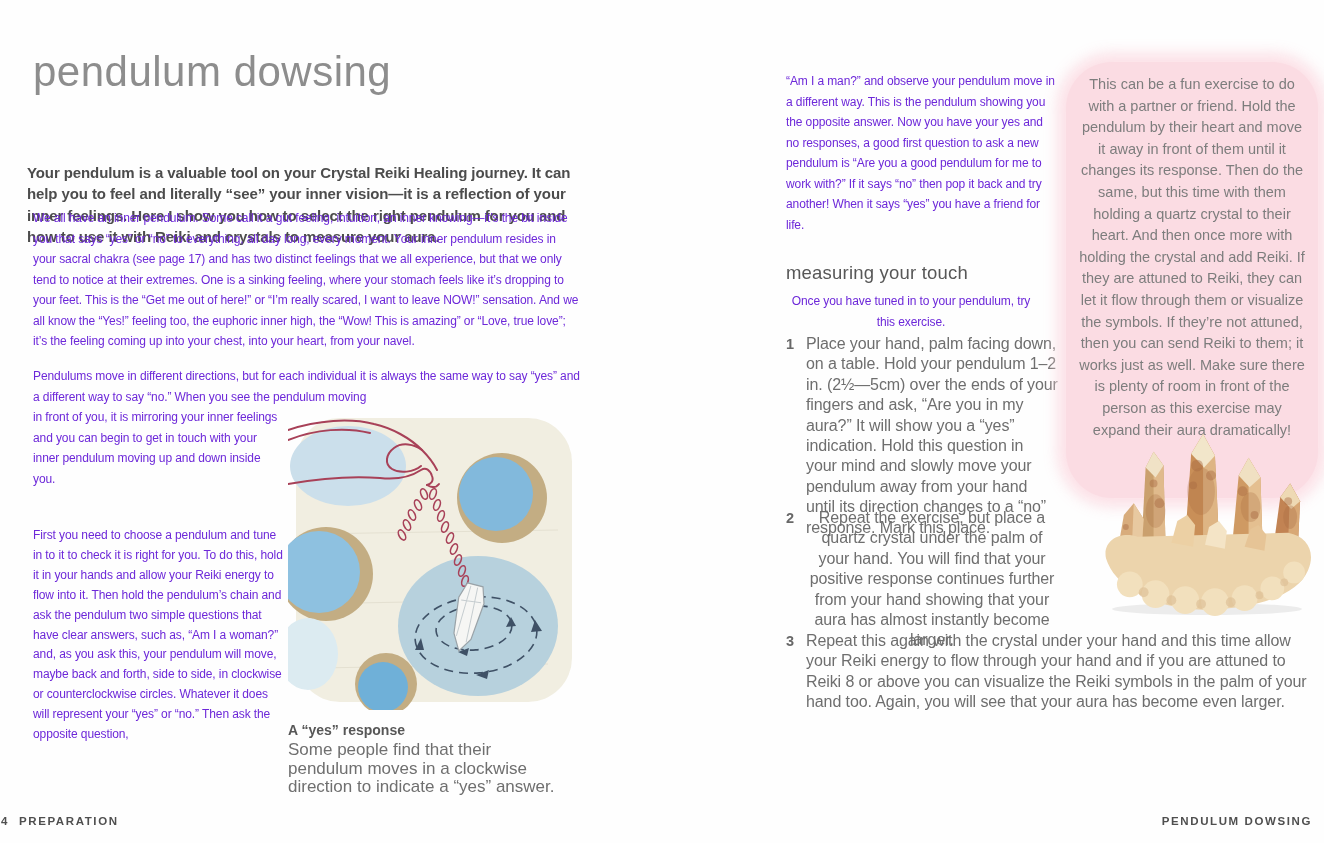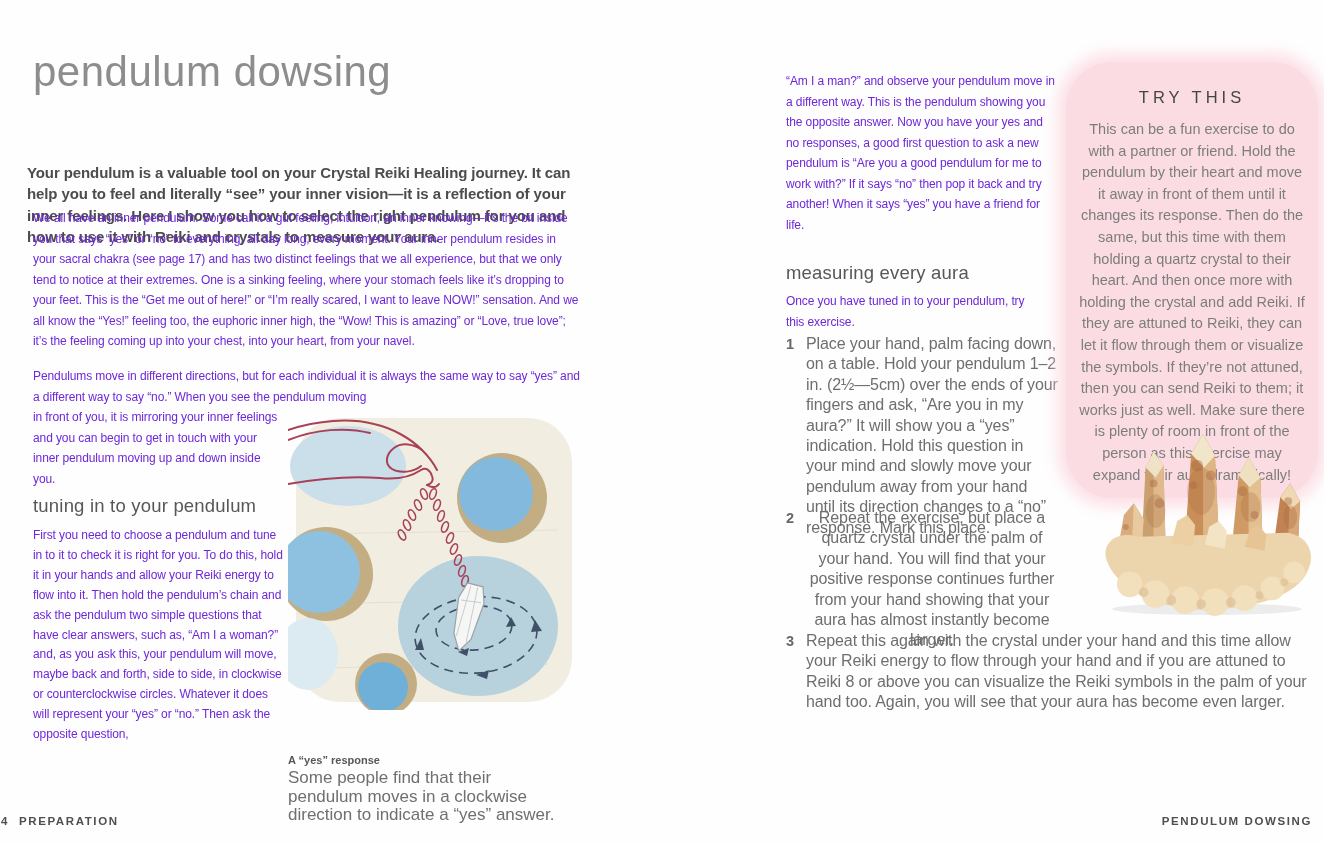--- a/index.html
+++ b/index.html
@@ -7,21 +7,21 @@
     position:relative; width:1324px; height:843px; overflow:hidden;
     background:#fefefe; font-family:"Liberation Sans", sans-serif;
     color:#6e6e6e;
     text-decoration:underline;
   }
   .abs{position:absolute;}
   .body-text{font-size:12px; line-height:20.5px; color:#6d28d9; letter-spacing:-0.1px;}
   .page-title{font-size:42px; font-weight:400; color:#8d8d8d; letter-spacing:0.5px;}
   .intro{font-size:15px; line-height:21.3px; font-weight:bold; color:#4c4c4c; letter-spacing:-0.1px;}
   .sec-heading{font-size:18.5px; font-weight:400; color:#575757; letter-spacing:0.2px;}
-  .caption-title{font-size:11px; font-weight:bold; color:#575757;margin-top:32px;}
+  .caption-title{font-size:14px; font-weight:bold; color:#575757;}
   .caption-text{font-size:17px; line-height:18.5px; color:#6f6f6f; margin-top:3px;}
   .list-item{display:flex; margin-bottom:0;}
   .list-num{font-weight:bold; color:#686868; width:20px; flex:0 0 20px; font-size:14.5px; line-height:20.4px;}
   .list-text{font-size:16px; line-height:20.4px; color:#6e6e6e; letter-spacing:-0.1px;}
   .try-box{
     left:1066px; top:62px; width:252px; height:436px;
     background:#fbdce3; border-radius:46px;
     box-shadow:0 0 14px 9px rgba(251,220,227,0.85);
   }
   .try-heading{margin-top:26px; text-align:center; font-size:16.5px; letter-spacing:4px; color:#454545; font-weight:400;}
@@ -37,21 +37,20 @@
   <div class="abs page-title" style="left:33px; top:48px;">pendulum dowsing</div>
 
   <div class="abs intro" style="left:27px; top:126px; width:548px;margin-top:36px;">Your pendulum is a valuable tool on your Crystal Reiki Healing journey. It can help you to feel and literally “see” your inner vision—it is a reflection of your inner feelings. Here I show you how to select the right pendulum for you and how to use it with Reiki and crystals to measure your aura.</div>
 
   <div class="abs body-text" style="left:33px; top:208px; width:548px;">We all have an inner pendulum. Some call it a gut feeling, intuition, an inner knowing—it’s the bit inside you that says “yes” or “no” to everything, all day long, every moment. Your inner pendulum resides in your sacral chakra (see page 17) and has two distinct feelings that we all experience, but that we only tend to notice at their extremes. One is a sinking feeling, where your stomach feels like it’s dropping to your feet. This is the “Get me out of here!” or “I’m really scared, I want to leave NOW!” sensation. And we all know the “Yes!” feeling too, the euphoric inner high, the “Wow! This is amazing” or “Love, true love”; it’s the feeling coming up into your chest, into your heart, from your navel.</div>
 
   <div class="abs body-text" style="left:33px; top:407px; width:250px;">in front of you, it is mirroring your inner feelings and you can begin to get in touch with your inner pendulum moving up and down inside you.</div>
 
   <div class="abs body-text" style="left:33px; top:366px; width:552px;">Pendulums move in different directions, but for each individual it is always the same way to say “yes” and a different way to say “no.” When you see the pendulum moving</div>
 
-  <div class="abs sec-heading" style="left:33px; top:495px;">tuning in to your pendulum</div>
 
   <div class="abs body-text" style="left:33px; top:526px; width:252px; line-height:19.9px;">First you need to choose a pendulum and tune in to it to check it is right for you. To do this, hold it in your hands and allow your Reiki energy to flow into it. Then hold the pendulum’s chain and ask the pendulum two simple questions that have clear answers, such as, “Am I a woman?” and, as you ask this, your pendulum will move, maybe back and forth, side to side, in clockwise or counterclockwise circles. Whatever it does will represent your “yes” or “no.” Then ask the opposite question,</div>
 
   <div class="abs" style="left:288px; top:414px; width:292px; height:296px;">
     <svg width="292" height="296" viewBox="0 0 292 296">
       <rect x="8" y="4" width="276" height="284" rx="44" fill="#f1eee1"></rect>
       <g stroke="#e4e0d1" stroke-width="1">
         <line x1="20" y1="120" x2="270" y2="116"></line>
           <line x1="16" y1="190" x2="120" y2="188"></line>
           <line x1="30" y1="254" x2="260" y2="250"></line>
@@ -112,41 +111,40 @@
     </svg>
   </div>
 
   <div class="abs" style="left:288px; top:722px; width:275px;">
     <div class="caption-title">A “yes” response</div>
     <div class="caption-text">Some people find that their pendulum moves in a clockwise direction to indicate a “yes” answer.</div>
   </div>
 
   <div class="abs body-text" style="left:786px; top:71px; width:270px;">“Am I a man?” and observe your pendulum move in a different way. This is the pendulum showing you the opposite answer. Now you have your yes and no responses, a good first question to ask a new pendulum is “Are you a good pendulum for me to work with?” If it says “no” then pop it back and try another! When it says “yes” you have a friend for life.</div>
 
-  <div class="abs sec-heading" style="left:786px; top:262px;">measuring every aura</div>
-
-  <div class="abs body-text" style="left:786px; top:291px; width:250px;">Once you have tuned in to your pendulum, try this exercise.</div>
+  <div class="abs sec-heading" style="left:786px; top:262px;">measuring your touch</div>
+
+  <div class="abs body-text" style="left:786px; top:291px; width:250px;text-align:center;">Once you have tuned in to your pendulum, try this exercise.</div>
 
   <div class="abs list-item" style="left:786px; top:334px; width:272px;">
     <div class="list-num">1</div>
     <div class="list-text" style="width:252px;">Place your hand, palm facing down, on a table. Hold your pendulum 1–2 in. (2½—5cm) over the ends of your fingers and ask, “Are you in my aura?” It will show you a “yes” indication. Hold this question in your mind and slowly move your pendulum away from your hand until its direction changes to a “no” response. Mark this place.</div>
   </div>
 
   <div class="abs list-item" style="left:786px; top:508px; width:272px;">
     <div class="list-num">2</div>
     <div class="list-text" style="width:252px;text-align:center;">Repeat the exercise, but place a quartz crystal under the palm of your hand. You will find that your positive response continues further from your hand showing that your aura has almost instantly become larger.</div>
   </div>
 
   <div class="abs list-item" style="left:786px; top:631px; width:528px;">
     <div class="list-num">3</div>
     <div class="list-text" style="width:508px;">Repeat this again with the crystal under your hand and this time allow your Reiki energy to flow through your hand and if you are attuned to Reiki 8 or above you can visualize the Reiki symbols in the palm of your hand too. Again, you will see that your aura has become even larger.</div>
   </div>
 
   <div class="abs try-box">
-    <div class="try-heading">TRY THIS</div>
     <div class="try-body">This can be a fun exercise to do with a partner or friend. Hold the pendulum by their heart and move it away in front of them until it changes its response. Then do the same, but this time with them holding a quartz crystal to their heart. And then once more with holding the crystal and add Reiki. If they are attuned to Reiki, they can let it flow through them or visualize the symbols. If they’re not attuned, then you can send Reiki to them; it works just as well. Make sure there is plenty of room in front of the person as this exercise may expand their aura dramatically!</div>
   </div>
 
   <div class="abs" style="left:1094px; top:424px; width:228px; height:192px;">
     <svg width="228" height="192" viewBox="0 0 230 194">
       <ellipse cx="114" cy="187" rx="96" ry="6" fill="rgba(0,0,0,0.07)"></ellipse>
 
       <g>
         <polygon points="48,118 52,44 60,28 70,42 72,118" fill="#caa06e"></polygon>
         <polygon points="60,28 70,42 72,118 60,118" fill="#e0ba8c"></polygon>

